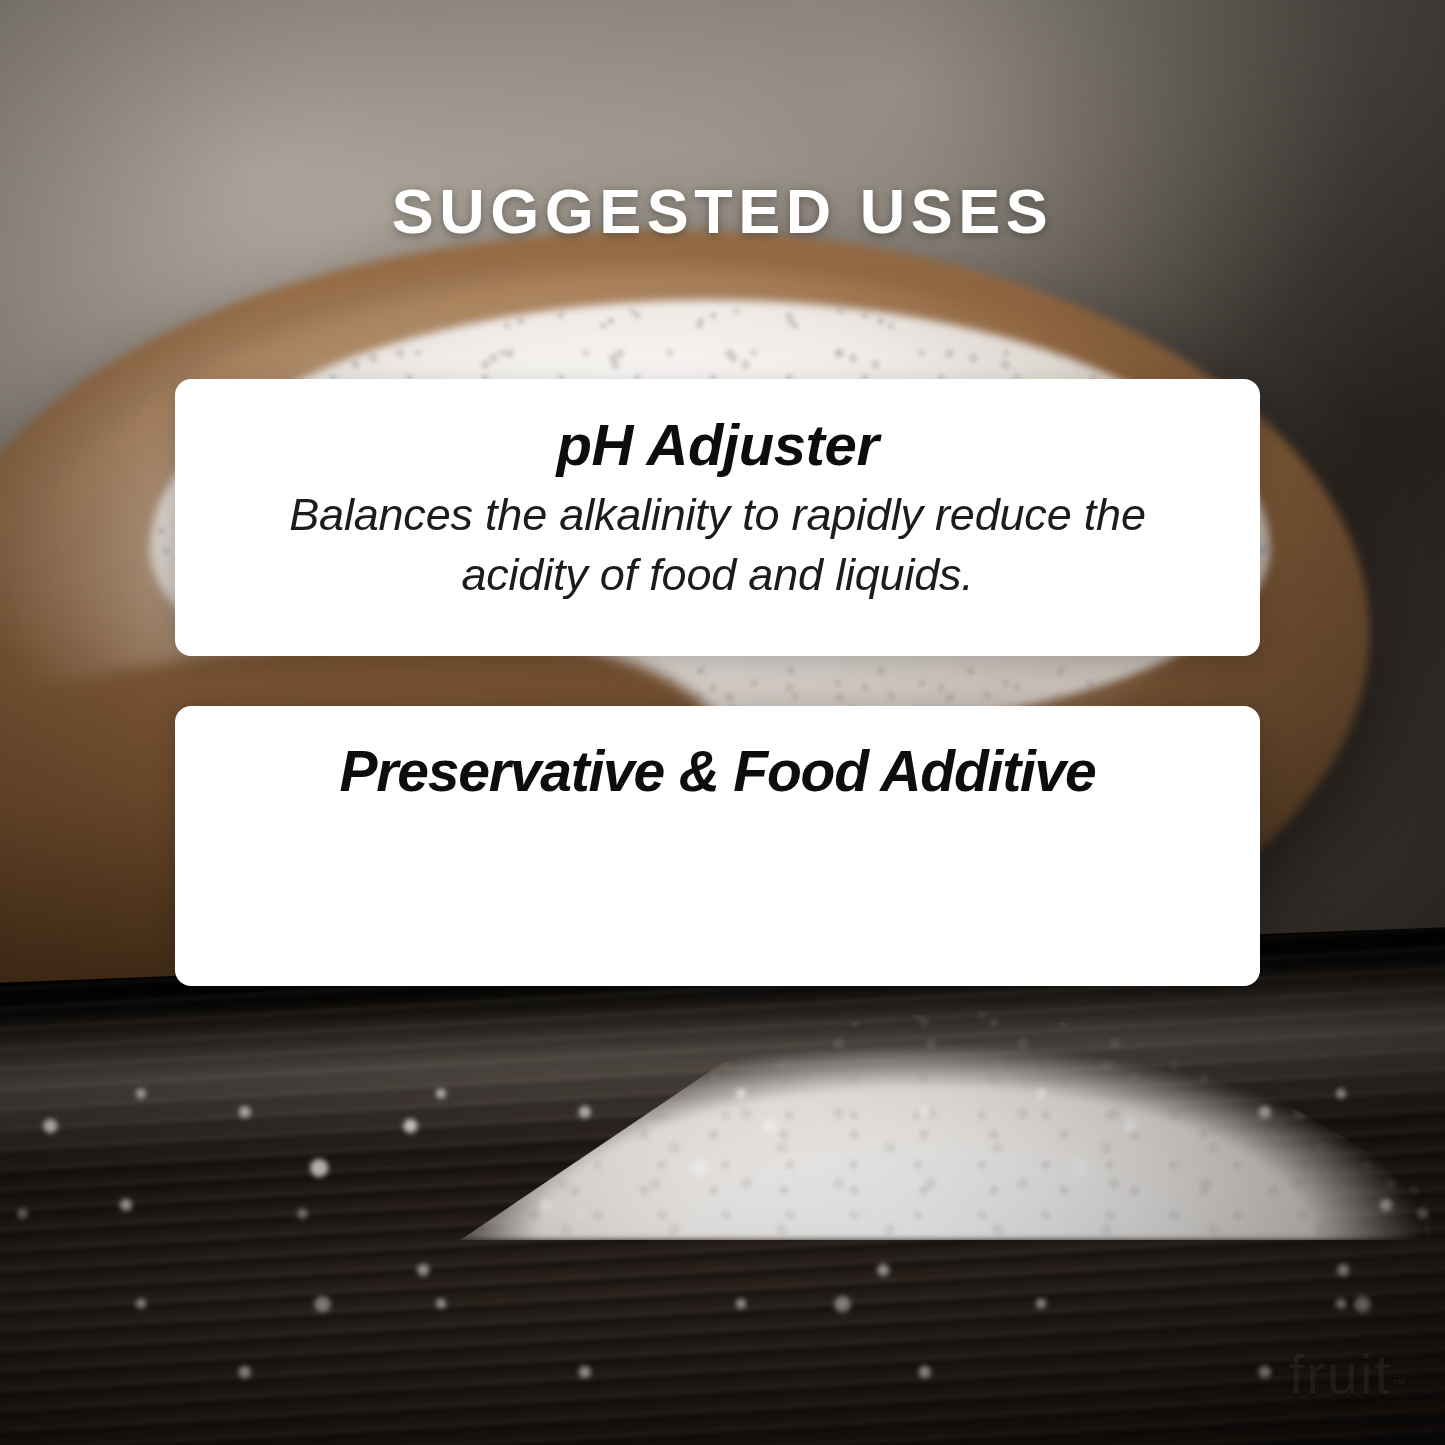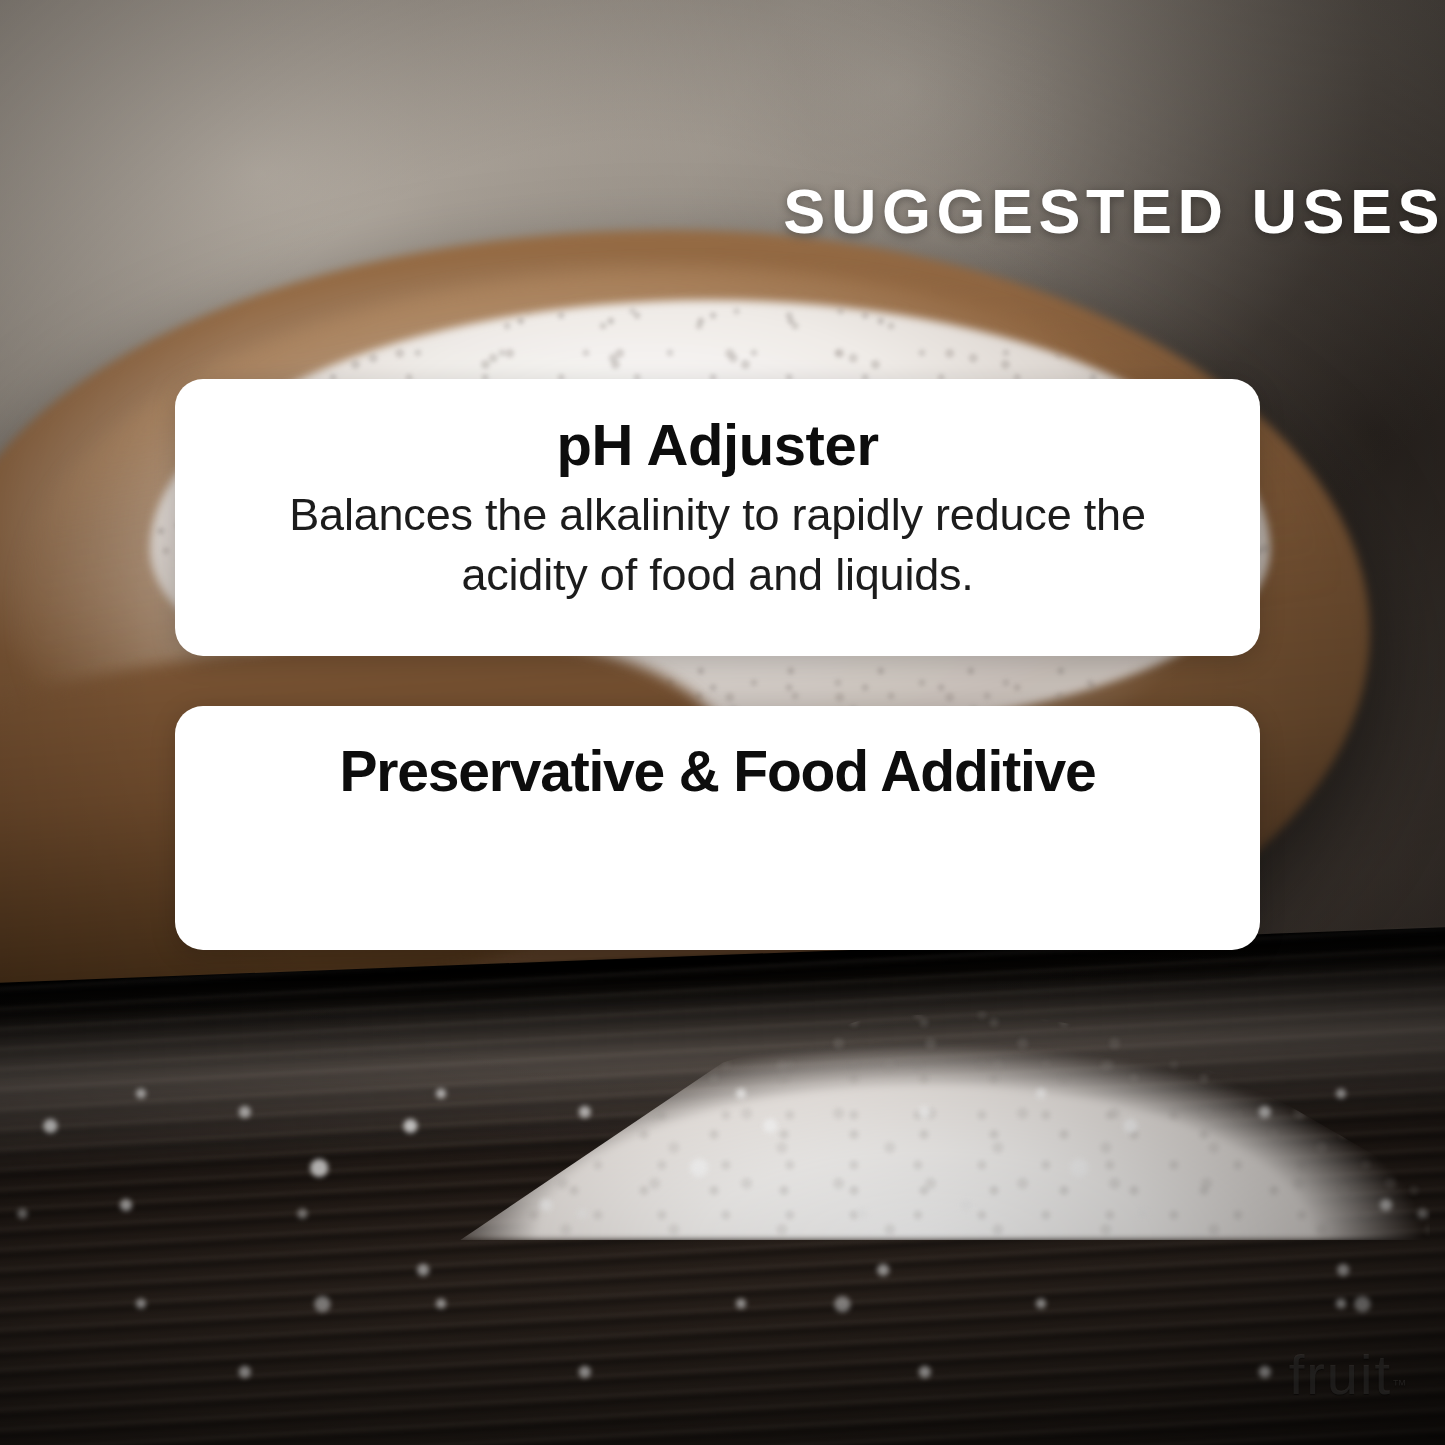--- a/index.html
+++ b/index.html
@@ -208,43 +208,44 @@
   #content {
     position: absolute;
     inset: 0;
   }
 
   #page-title {
     position: absolute;
     left: 0;
     right: 0;
     top: 136px;
-    text-align: right;
+    text-align: center;
     color: #ffffff;
     font-size: 63px;
     font-weight: 700;
     letter-spacing: 5.5px;
     line-height: 1.05;
     text-shadow: 0 2px 10px rgba(0,0,0,0.35);
     white-space: nowrap;
   }
 
   .card {
     position: absolute;
     left: 175px;
     width: 1085px;
     background: #ffffff;
-    border-radius: 28px;
+    border-radius: 16px;
     box-sizing: border-box;
     padding: 34px 46px 36px 46px;
     text-align: center;
     box-shadow: 0 6px 26px rgba(0,0,0,0.18);
+    font-style: italic;
   }
   #card-ph-adjuster { top: 379px; height: 277px; }
-  #card-preservative { top: 706px; height: 244px; }
+  #card-preservative { top: 706px; height: 280px; }
 
   .card-heading {
     margin: 0 0 6px 0;
     color: #0d0d0d;
     font-size: 58px;
     font-weight: 700;
     letter-spacing: -0.4px;
     line-height: 1.12;
   }
   #card-preservative .card-heading {

